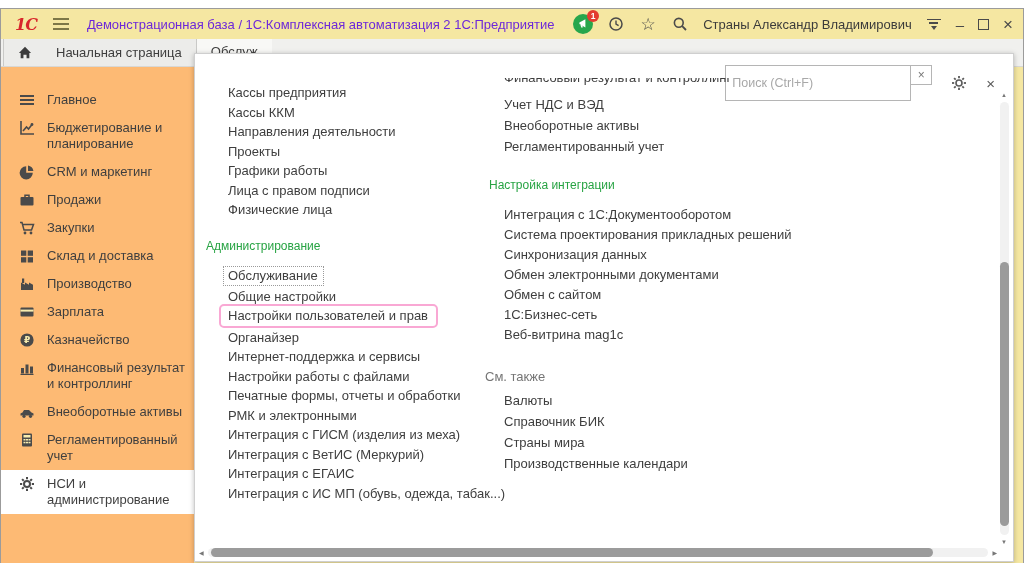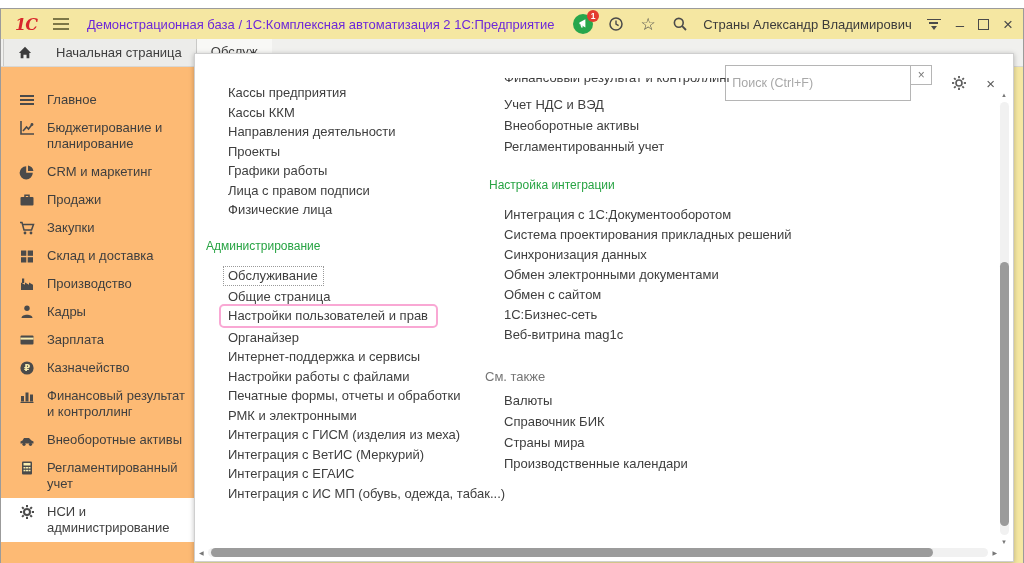--- a/index.html
+++ b/index.html
@@ -204,29 +204,20 @@
       <span class="ic">
           <svg width="16" height="16" viewBox="0 0 16 16" fill="#4a4a4a">
             <path d="M2 14V6.5l4 2.3V6.5l4 2.3V6.5l4 2.3V14Z"></path>
             <rect x="3" y="2.5" width="2.2" height="4.5"></rect>
           </svg>
         </span>
       <span class="sb-label">Производство</span>
     </div>
     <div class="sb-item">
       <span class="ic">
-          <svg width="16" height="16" viewBox="0 0 16 16" fill="#4a4a4a">
-            <circle cx="8" cy="4.3" r="2.7"></circle>
-            <path d="M2.5 14c0-4.2 11-4.2 11 0Z"></path>
-          </svg>
-        </span>
-      <span class="sb-label">Кадры</span>
-    </div>
-    <div class="sb-item">
-      <span class="ic">
           <svg width="16" height="16" viewBox="0 0 16 16">
             <rect x="1.5" y="3.5" width="13" height="9" rx="1" fill="#4a4a4a"></rect>
             <rect x="1.5" y="5.6" width="13" height="2" fill="#f8ecae"></rect>
           </svg>
         </span>
       <span class="sb-label">Зарплата</span>
     </div>
     <div class="sb-item">
       <span class="ic">
           <svg width="16" height="16" viewBox="0 0 16 16">
@@ -324,21 +315,21 @@
       <div class="plink">Кассы ККМ</div>
       <div class="plink">Направления деятельности</div>
       <div class="plink">Проекты</div>
       <div class="plink">Графики работы</div>
       <div class="plink">Лица с правом подписи</div>
       <div class="plink">Физические лица</div>
 
       <div class="sec-h">Администрирование</div>
 
       <div class="plink"><span class="focus-box">Обслуживание</span></div>
-      <div class="plink">Общие страница</div>
+      <div class="plink">Общие настройки</div>
       <div class="plink"><span class="hl-box">Настройки пользователей и прав</span></div>
       <div class="plink">Органайзер</div>
       <div class="plink">Интернет-поддержка и сервисы</div>
       <div class="plink">Настройки работы с файлами</div>
       <div class="plink">Печатные формы, отчеты и обработки</div>
       <div class="plink">РМК и электронными</div>
       <div class="plink">Интеграция с ГИСМ (изделия из меха)</div>
       <div class="plink">Интеграция с ВетИС (Меркурий)</div>
       <div class="plink">Интеграция с ЕГАИС</div>
       <div class="plink">Интеграция с ИС МП (обувь, одежда, табак...)</div>

